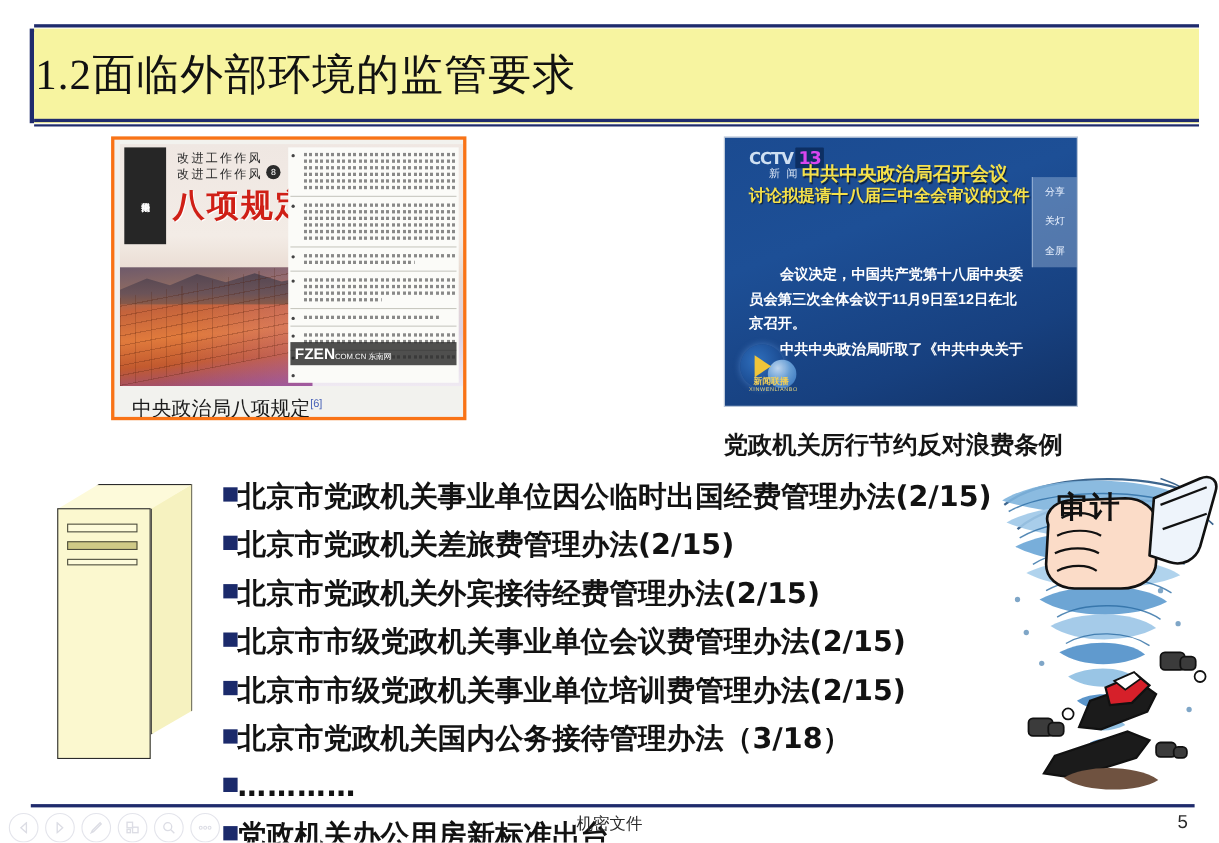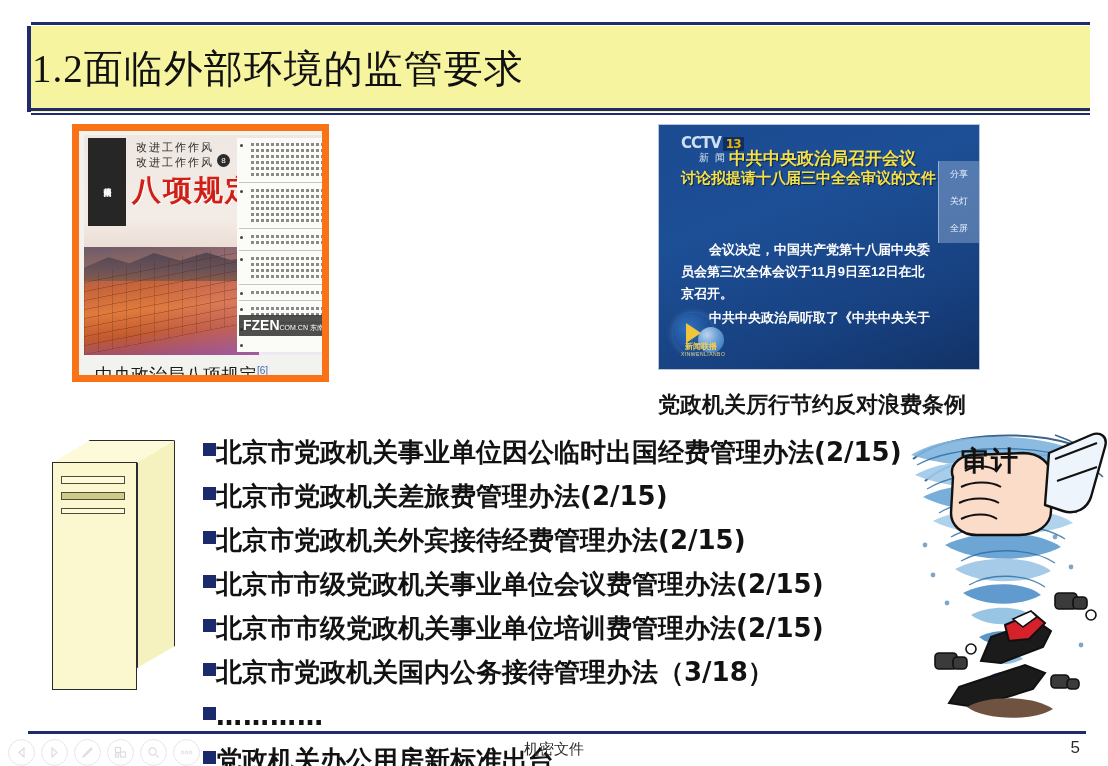--- a/index.html
+++ b/index.html
@@ -20,22 +20,22 @@
   .title-rule.bot-a{top:108px;height:3px;}
   .title-rule.bot-b{top:113px;height:2px;}
   .title-text{
     position:absolute;left:32px;top:38px;width:1040px;height:62px;
     font-family:"Liberation Serif","DejaVu Serif",serif;
     font-size:39px;line-height:62px;color:#111;letter-spacing:1px;white-space:nowrap;
   }
 
   
   .paper-card{
-    position:absolute;left:72px;top:124px;width:257px;height:258px;
-    background:#f2f2ee;border:7px solid #f97316;box-sizing:border-box;
+    position:absolute;left:101px;top:124px;width:323px;height:258px;
+    background:#f2f2ee;border:3px solid #f97316;box-sizing:border-box;
     overflow:hidden;
   }
   .paper-inner{position:absolute;left:5px;top:4px;width:312px;height:220px;overflow:hidden;
     background:linear-gradient(180deg,#efe7e2 0%,#f3ece6 38%,#e8d9cf 55%,#ddd1e0 78%,#efe9f2 100%);}
   .masthead{position:absolute;left:4px;top:3px;width:38px;height:88px;background:#262626;}
   .masthead span{
     display:block;color:#fff;font-size:8px;line-height:9px;text-align:center;
     padding-top:5px;letter-spacing:0px;
     writing-mode:vertical-rl;margin:0 auto;height:78px;
   }
@@ -70,21 +70,21 @@
   .paper-caption sup{font-size:10px;color:#4a63b8;vertical-align:super;}
 
   
   .video-card{
     position:absolute;left:658px;top:124px;width:322px;height:246px;
     background:linear-gradient(160deg,#1b4b91 0%,#1d4f96 35%,#17407f 75%,#123266 100%);
     border:1px solid #b9c6d8;box-sizing:border-box;overflow:hidden;
   }
   .cctv-logo{position:absolute;left:22px;top:9px;font-size:15px;font-weight:bold;color:#cfe0f2;
     letter-spacing:-1px;font-family:"DejaVu Sans",sans-serif;}
-  .cctv-13{display:inline-block;background:#0d2f63;color:#eab308;font-size:12px;
+  .cctv-13{display:inline-block;background:#0d2f63;color:#d946ef;font-size:16px;
     padding:0 3px;margin-left:2px;border-radius:1px;}
   .cctv-news{position:absolute;left:40px;top:26px;font-size:10px;color:#d8e4f4;letter-spacing:6px;}
   .v-h1{position:absolute;left:70px;top:22px;font-size:17px;font-weight:bold;color:#f5e14a;
     text-shadow:1px 1px 1px rgba(0,0,0,.6);letter-spacing:0px;white-space:nowrap;}
   .v-h2{position:absolute;left:22px;top:44px;font-size:15px;font-weight:bold;color:#f5e14a;
     text-shadow:1px 1px 1px rgba(0,0,0,.6);white-space:nowrap;}
   .v-h3{position:absolute;left:18px;top:66px;font-size:15px;font-weight:bold;color:#f5e14a;
     text-shadow:1px 1px 1px rgba(0,0,0,.6);white-space:nowrap;}
   .v-h4{position:absolute;left:50px;top:88px;font-size:15px;font-weight:bold;color:#f5e14a;
     text-shadow:1px 1px 1px rgba(0,0,0,.6);white-space:nowrap;}

